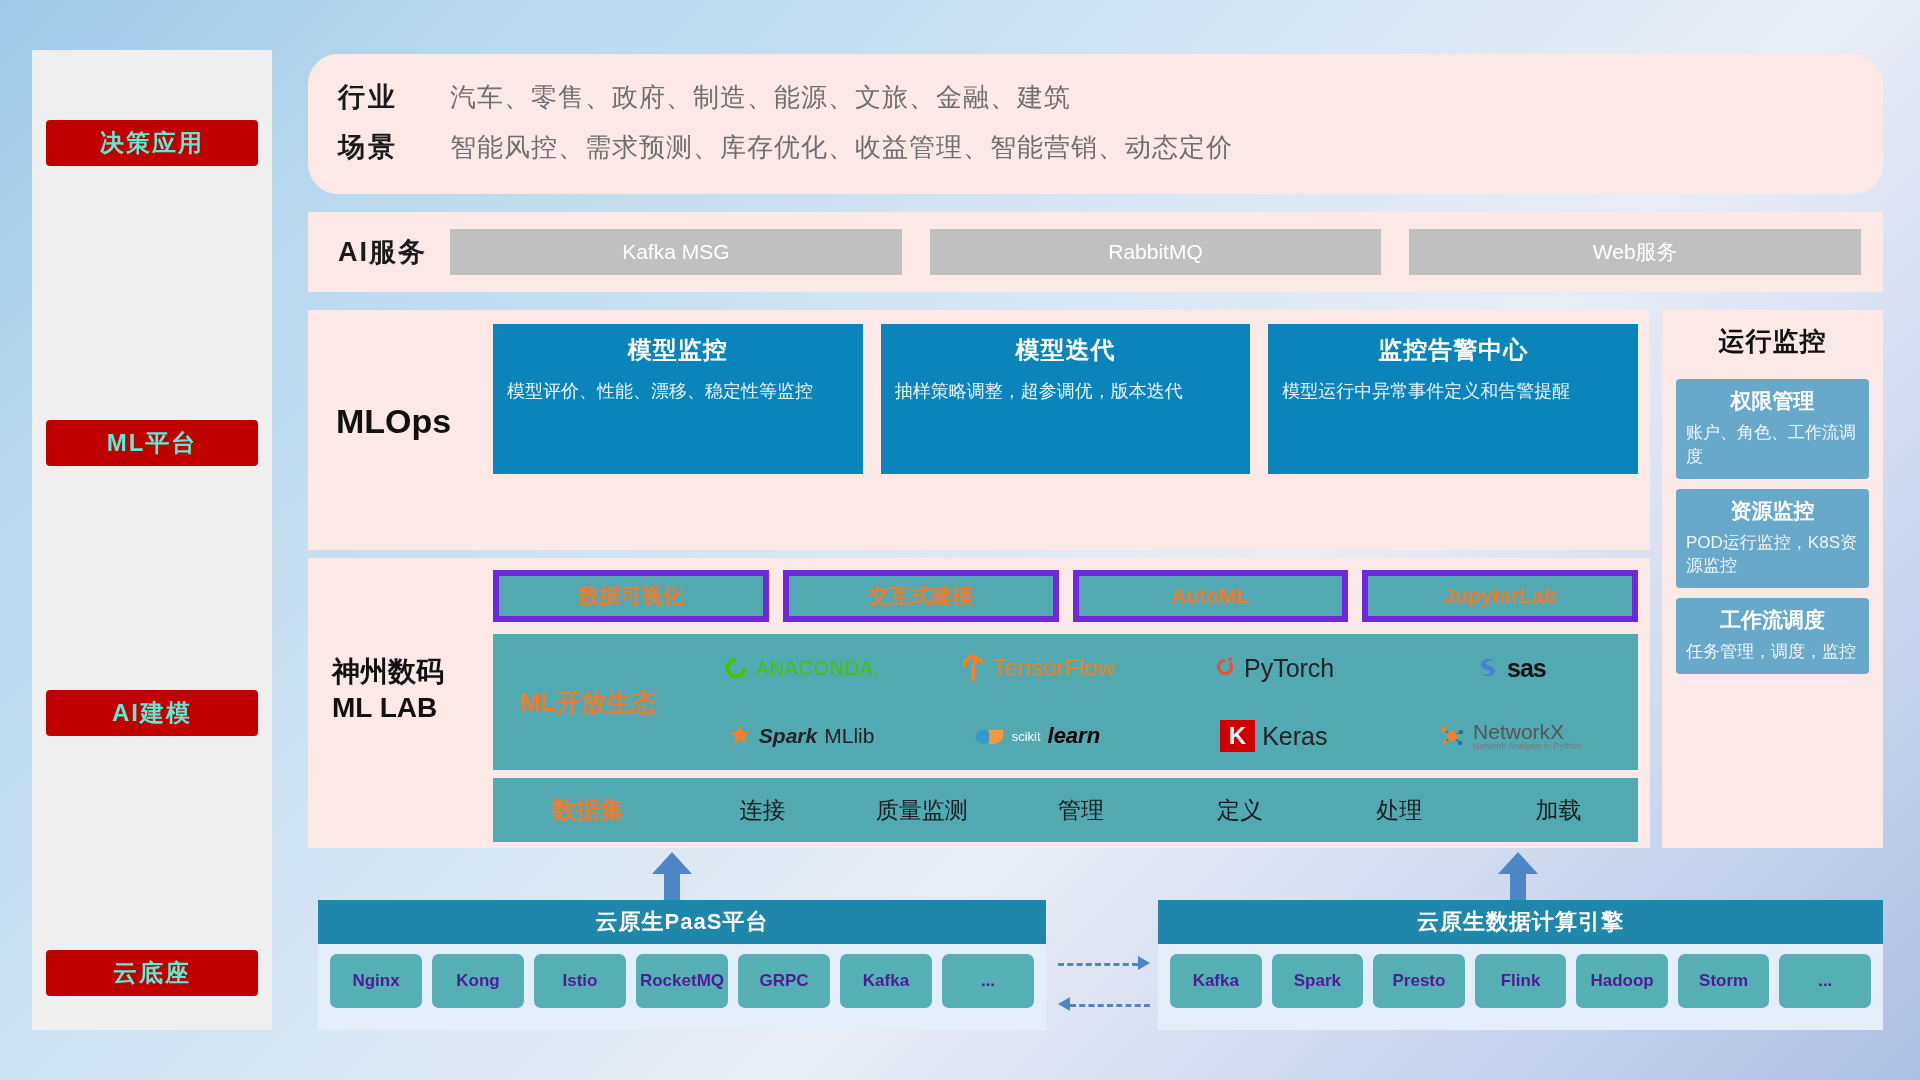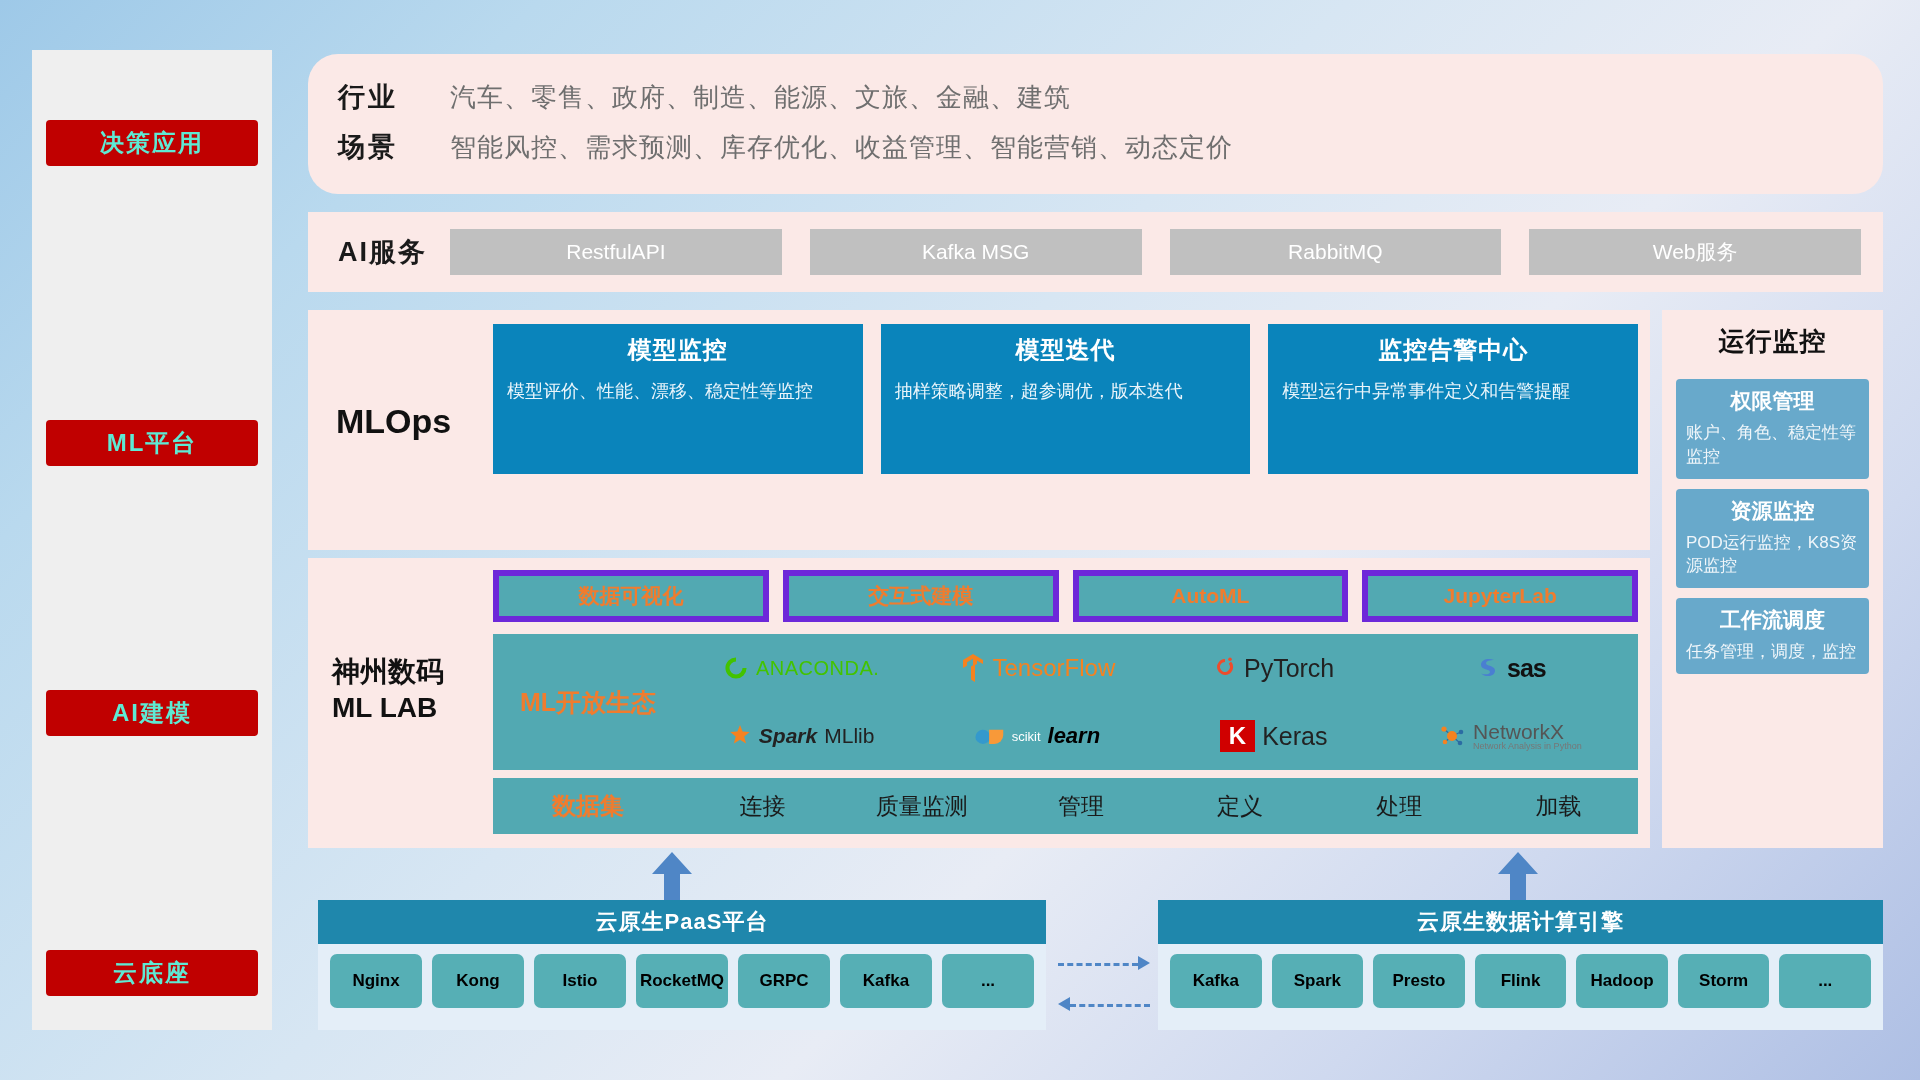--- a/index.html
+++ b/index.html
@@ -74,21 +74,21 @@
     display: flex; align-items: center; justify-content: center;
   }
   .eco-band {
     position: absolute; left: 185px; right: 12px; top: 76px; height: 136px;
     background: #52a9b2; display: flex; align-items: center;
   }
   .eco-key { width: 190px; text-align: center; color: #f07c2e; font-size: 25px; font-weight: bold; flex: none; }
   .logo-grid { flex: 1; display: grid; grid-template-columns: repeat(4, 1fr); grid-template-rows: 1fr 1fr; align-items: center; justify-items: center; height: 100%; padding-right: 10px; }
   .logo { display: flex; align-items: center; gap: 7px; }
   .ds-bar {
-    position: absolute; left: 185px; right: 12px; top: 220px; height: 56px;
+    position: absolute; left: 185px; right: 12px; top: 220px; height: 64px;
     background: #52a9b2; display: flex; align-items: center;
   }
   .ds-key { width: 190px; text-align: center; color: #f07c2e; font-size: 24px; font-weight: bold; flex: none; }
   .ds-items { flex: 1; display: flex; }
   .ds-items span { flex: 1; text-align: center; font-size: 23px; color: #1a1a1a; }
 
   
   .row-right { left: 1662px; top: 310px; width: 221px; height: 538px; }
   .right-title { text-align: center; font-size: 26px; font-weight: bold; color: #111; padding: 14px 0 10px; letter-spacing: 1px; }
   .right-card { margin: 10px 14px 0; background: #68a9cb; border-radius: 4px; padding: 8px 10px 10px; }
@@ -97,21 +97,21 @@
 
   
   .cloud-left { position: absolute; left: 318px; top: 900px; width: 728px; height: 130px; background: #e4eef8; }
   .cloud-right { position: absolute; left: 1158px; top: 900px; width: 725px; height: 130px; background: #e4eef8; }
   .cloud-head {
     height: 44px; background: #1f87ac; color: #fff; font-size: 22px; font-weight: bold;
     display: flex; align-items: center; justify-content: center; letter-spacing: 1px;
   }
   .cloud-chips { display: flex; gap: 10px; padding: 10px 12px; }
   .cloud-chip {
-    flex: 1; min-height: 54px; background: #56afb5; border-radius: 7px; color: #000000;
+    flex: 1; min-height: 54px; background: #56afb5; border-radius: 7px; color: #4c1d95;
     font-size: 17px; font-weight: bold; display: flex; align-items: center; justify-content: center;
     text-align: center; padding: 2px 3px; line-height: 1.15;
   }
   .up-arrow { position: absolute; width: 44px; height: 56px; }
   .dash { position: absolute; height: 0; border-top: 3px dashed #4f86c6; }
   .dash-head { position: absolute; width: 0; height: 0; border-top: 7px solid transparent; border-bottom: 7px solid transparent; }
 </style>
 </head>
 <body>
 
@@ -131,21 +131,20 @@
     </div>
     <div class="kv">
       <div class="kv-key">场景</div>
       <div class="kv-val">智能风控、需求预测、库存优化、收益管理、智能营销、动态定价</div>
     </div>
   </div>
 
   <div class="panel row-svc">
     <div class="svc-key">AI服务</div>
     <div class="svc-items">
-      <div class="svc-chip">RestfulAPI</div>
       <div class="svc-chip">Kafka MSG</div>
       <div class="svc-chip">RabbitMQ</div>
       <div class="svc-chip">Web服务</div>
     </div>
   </div>
 
   <div class="panel row-mlops">
     <div class="mlops-key">MLOps</div>
     <div class="mlops-cards">
       <div class="mlops-card">
@@ -260,21 +259,21 @@
         <span>处理</span>
         <span>加载</span>
       </div>
     </div>
   </div>
 
   <div class="panel row-right">
     <div class="right-title">运行监控</div>
     <div class="right-card">
       <h5>权限管理</h5>
-      <p>账户、角色、稳定性等监控</p>
+      <p>账户、角色、工作流调度</p>
     </div>
     <div class="right-card">
       <h5>资源监控</h5>
       <p>POD运行监控，K8S资源监控</p>
     </div>
     <div class="right-card">
       <h5>工作流调度</h5>
       <p>任务管理，调度，监控</p>
     </div>
   </div>

